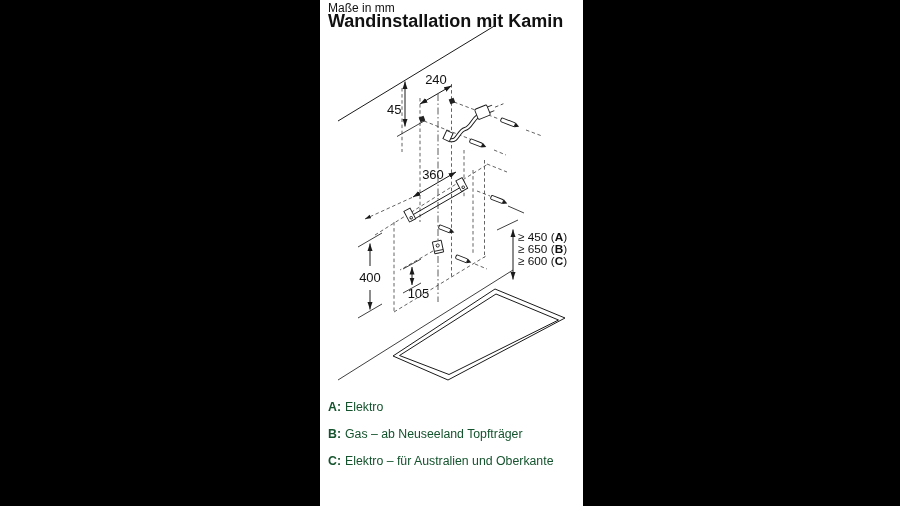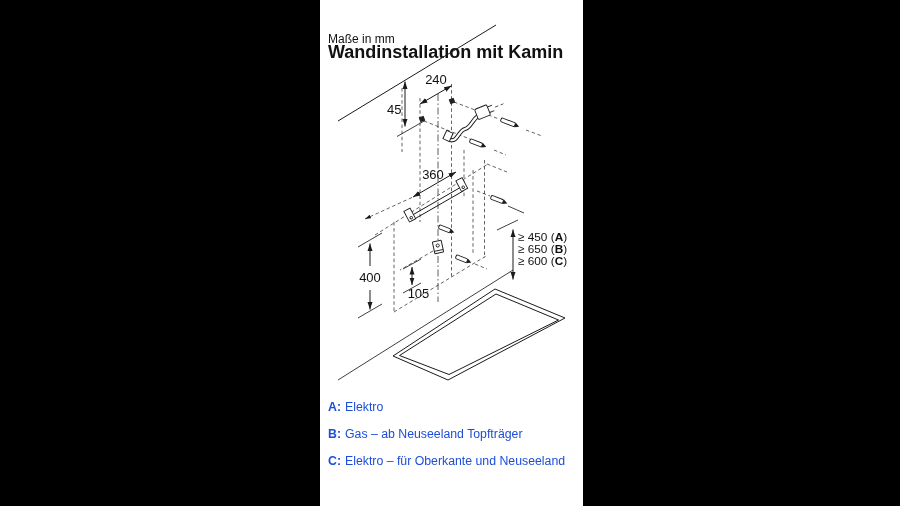--- a/index.html
+++ b/index.html
@@ -2,24 +2,24 @@
 <html><head>
 <meta charset="utf-8">
 <style>
   html,body{margin:0;padding:0;background:#000;}
   .stage{position:relative;width:900px;height:506px;background:#000;overflow:hidden;
          font-family:"Liberation Sans", sans-serif;}
   .letterbox{position:absolute;top:0;height:506px;background:#000;}
   .letterbox.left{left:0;width:320px;}
   .letterbox.right{left:583px;width:317px;}
   .panel{position:absolute;left:320px;top:0;width:263px;height:506px;background:#fff;}
-  .hdr{position:absolute;left:8px;top:2px;color:#111;margin-top:31px;}
+  .hdr{position:absolute;left:8px;top:2px;color:#111;}
   .hdr .note{font-size:12px;line-height:13px;}
   .hdr .title{font-size:18px;line-height:13px;font-weight:bold;}
-  .legend{position:absolute;left:8px;top:401px;color:#1d4ed8;font-size:12.3px;}
+  .legend{position:absolute;left:8px;top:401px;color:#14532d;font-size:12.3px;}
   .legend .row{line-height:13px;margin-bottom:14px;white-space:nowrap;}
   .legend .row b{margin-right:4px;}
   svg{position:absolute;left:0;top:0;}
   svg text{font-family:"Liberation Sans", sans-serif;fill:#111;}
   .ln{stroke:#1a1a1a;fill:none;stroke-width:1;}
   .thin{stroke:#2a2a2a;fill:none;stroke-width:0.9;}
   .dash{stroke:#3c3c3c;fill:none;stroke-width:0.8;stroke-dasharray:3.5 2.6;}
   .cdot{stroke:#333;fill:none;stroke-width:0.8;stroke-dasharray:7 2.5 1.5 2.5;}
   .dimt{font-size:13px;}
   .clr{font-size:11.8px;}
@@ -190,18 +190,18 @@
     </svg>
 
     <div class="legend">
       <div class="row">
         <b>A:</b><span>Elektro</span>
       </div>
       <div class="row">
         <b>B:</b><span>Gas – ab Neuseeland Topfträger</span>
       </div>
       <div class="row">
-        <b>C:</b><span>Elektro – für Oberkante und Neuseeland</span>
+        <b>C:</b><span>Elektro – für Australien und Oberkante</span>
       </div>
     </div>
 
   </div>
 </div>
 
 </body></html>

